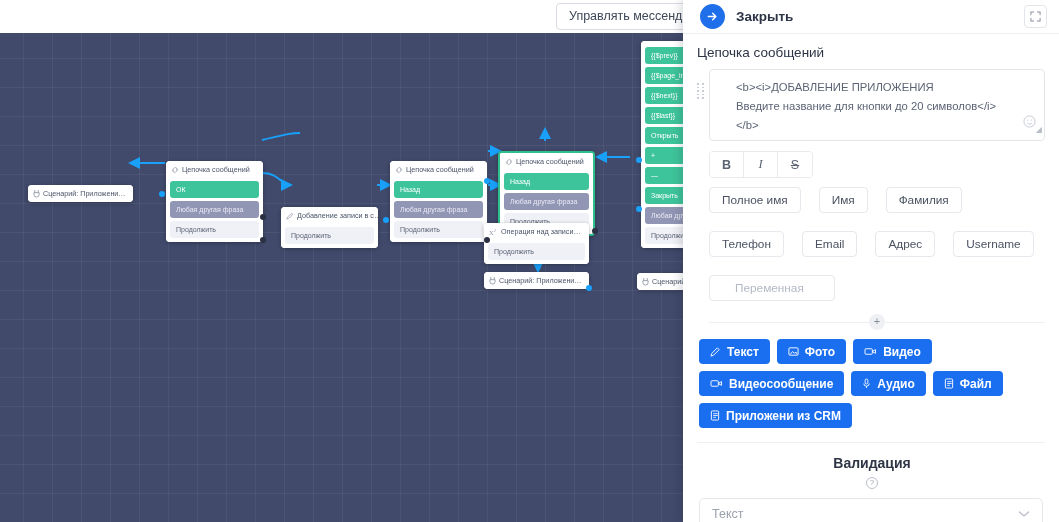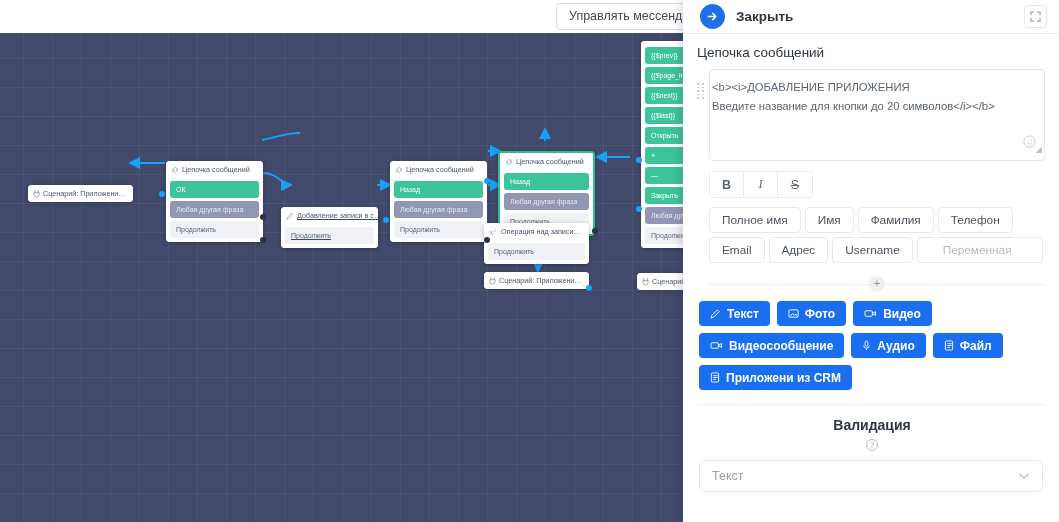--- a/index.html
+++ b/index.html
@@ -99,38 +99,38 @@
   .panel-body { padding: 11px 14px 0 14px; }
   .sec-title { font-size: 13.5px; color: #2c3445; margin-bottom: 9px; }
 
   .ta-wrap { display: flex; align-items: flex-start; }
   .drag-dots {
     width: 9px; margin-top: 14px; margin-right: 3px;
     display: grid; grid-template-columns: 3px 3px; gap: 2px;
   }
   .drag-dots i { width: 1.5px; height: 1.5px; background: #c8ccd6; display:block; }
   .textarea {
-    flex: 1; height: 92px; border: 1px solid #e2e5ea; border-radius: 4px;
-    padding: 8px 2px; font-size: 11.3px; color: #5c6474; line-height: 19px;
+    flex: 1; height: 72px; border: 1px solid #e2e5ea; border-radius: 4px;
+    padding: 8px 26px; font-size: 11.3px; color: #5c6474; line-height: 19px;
     position: relative; background: #fff; overflow: hidden;
   }
   .ta-line2 { }
   .emoji { position: absolute; right: 8px; bottom: 6px; color: #c3c7d1; }
   .grip { position: absolute; right: 2px; bottom: 1px; color: #b9bdc7; font-size: 8px; }
 
   .fmt-group { display: flex; margin: 10px 0 0 12px; width: max-content;
     border: 1px solid #e8eaee; border-radius: 4px; overflow: hidden; }
   .fmt-btn {
     width: 34px; height: 25px; display: flex; align-items: center; justify-content: center;
     background: #fff; font-size: 12.5px; color: #5c6474;
     border-right: 1px solid #e8eaee;
   }
   .fmt-btn:last-child { border-right: none; }
 
-  .chips { display: flex; flex-wrap: wrap; gap: 4px; margin: 9px 0 0 12px; }
+  .chips { display: flex; flex-wrap: wrap; gap: 18px; margin: 9px 0 0 12px; }
   .chip {
     height: 26px; line-height: 24px; padding: 0 12px;
     border: 1px solid #e5e8ed; border-radius: 4px; background: #fff;
     font-size: 11.8px; color: #4b5362; white-space: nowrap;
   }
   .chip.ph { color: #b3b8c4; min-width: 126px; padding-left: 25px; }
 
   .divider-plus { position: relative; margin: 13px 0 9px 12px; height: 16px; }
   .divider-plus .ln { position: absolute; left: 0; right: 0; top: 8px; height: 1px; background: #edeff3; }
   .divider-plus .pl {
@@ -217,21 +217,21 @@
     </div>
     <div class="node-body">
       <div class="row green">ОК</div>
       <div class="row grey">Любая другая фраза</div>
       <div class="row plain">Продолжить</div>
     </div>
   </div>
   <div class="dot dark" style="left:260px; top:181px;"></div>
   <div class="dot dark" style="left:260px; top:204px;"></div>
 
-  <div class="node" style="left:281px; top:174px; width:97px;text-decoration:underline;">
+  <div class="node" style="left:281px; top:174px; width:97px;">
     <div class="node-head">
       <svg width="8" height="8" viewBox="0 0 10 10">
         <path d="M1 9l1-2.5L7 1.5 8.5 3 3.5 8z" stroke="#6b7287" fill="none" stroke-width=".9"></path>
       </svg>
       <span>Добавление записи в с…</span>
     </div>
     <div class="node-body">
       <div class="row plain">Продолжить</div>
     </div>
   </div>

